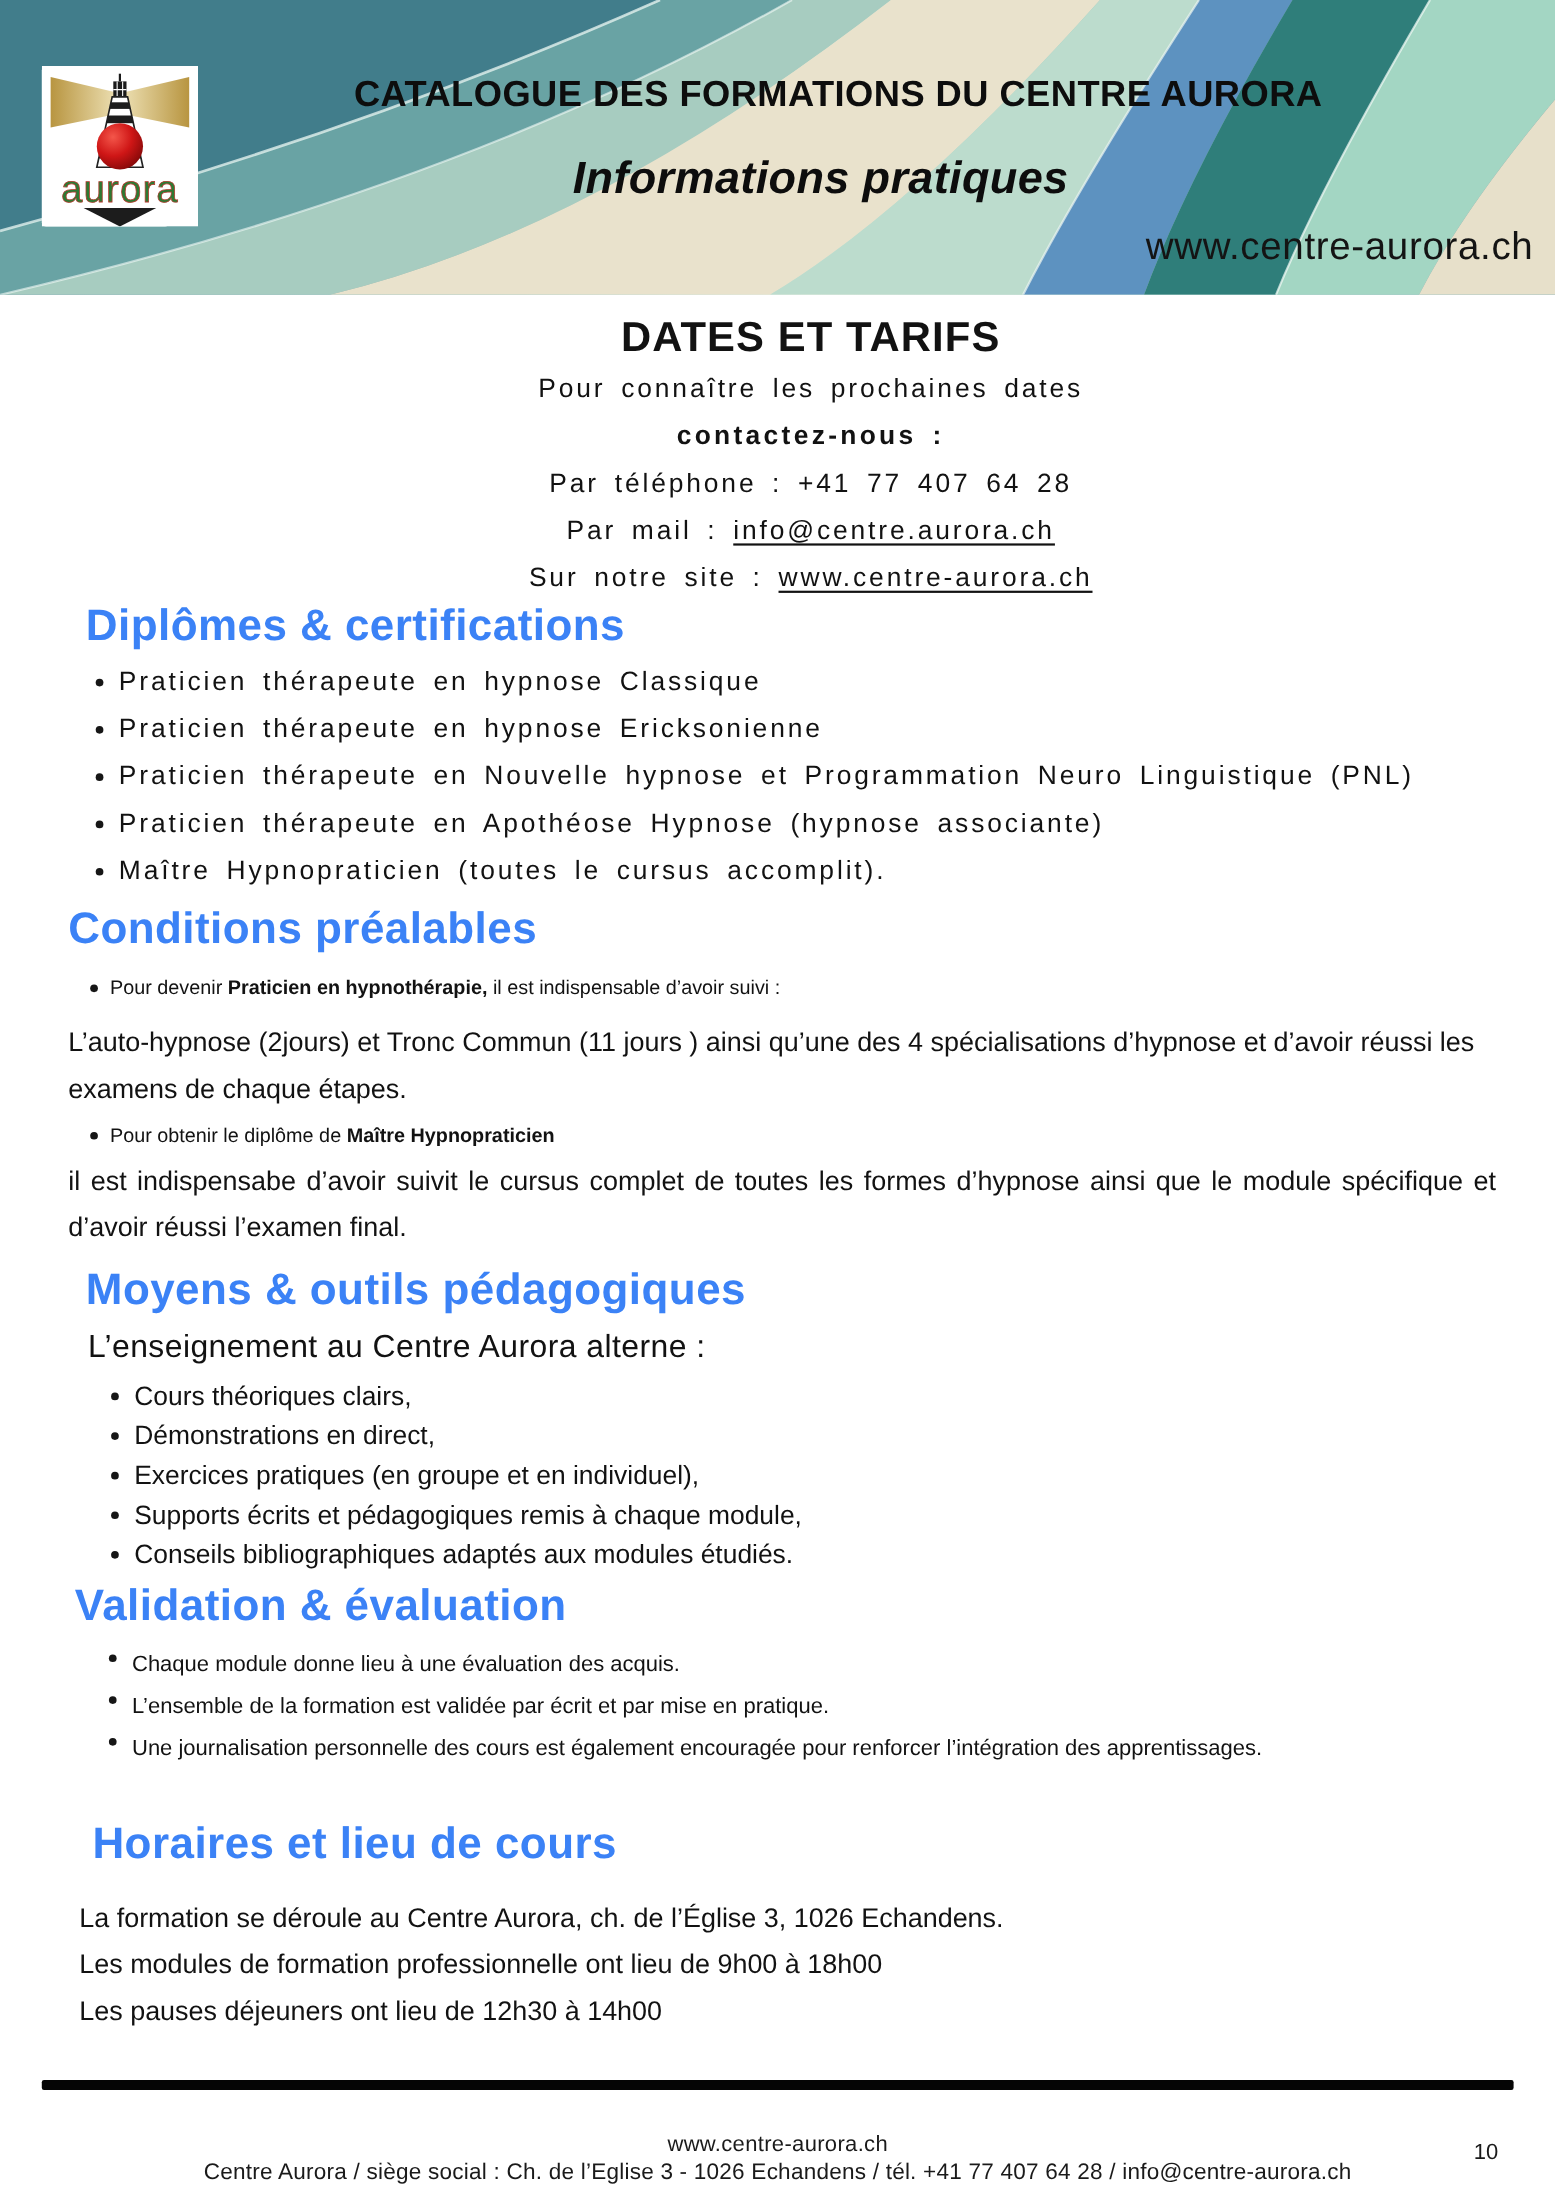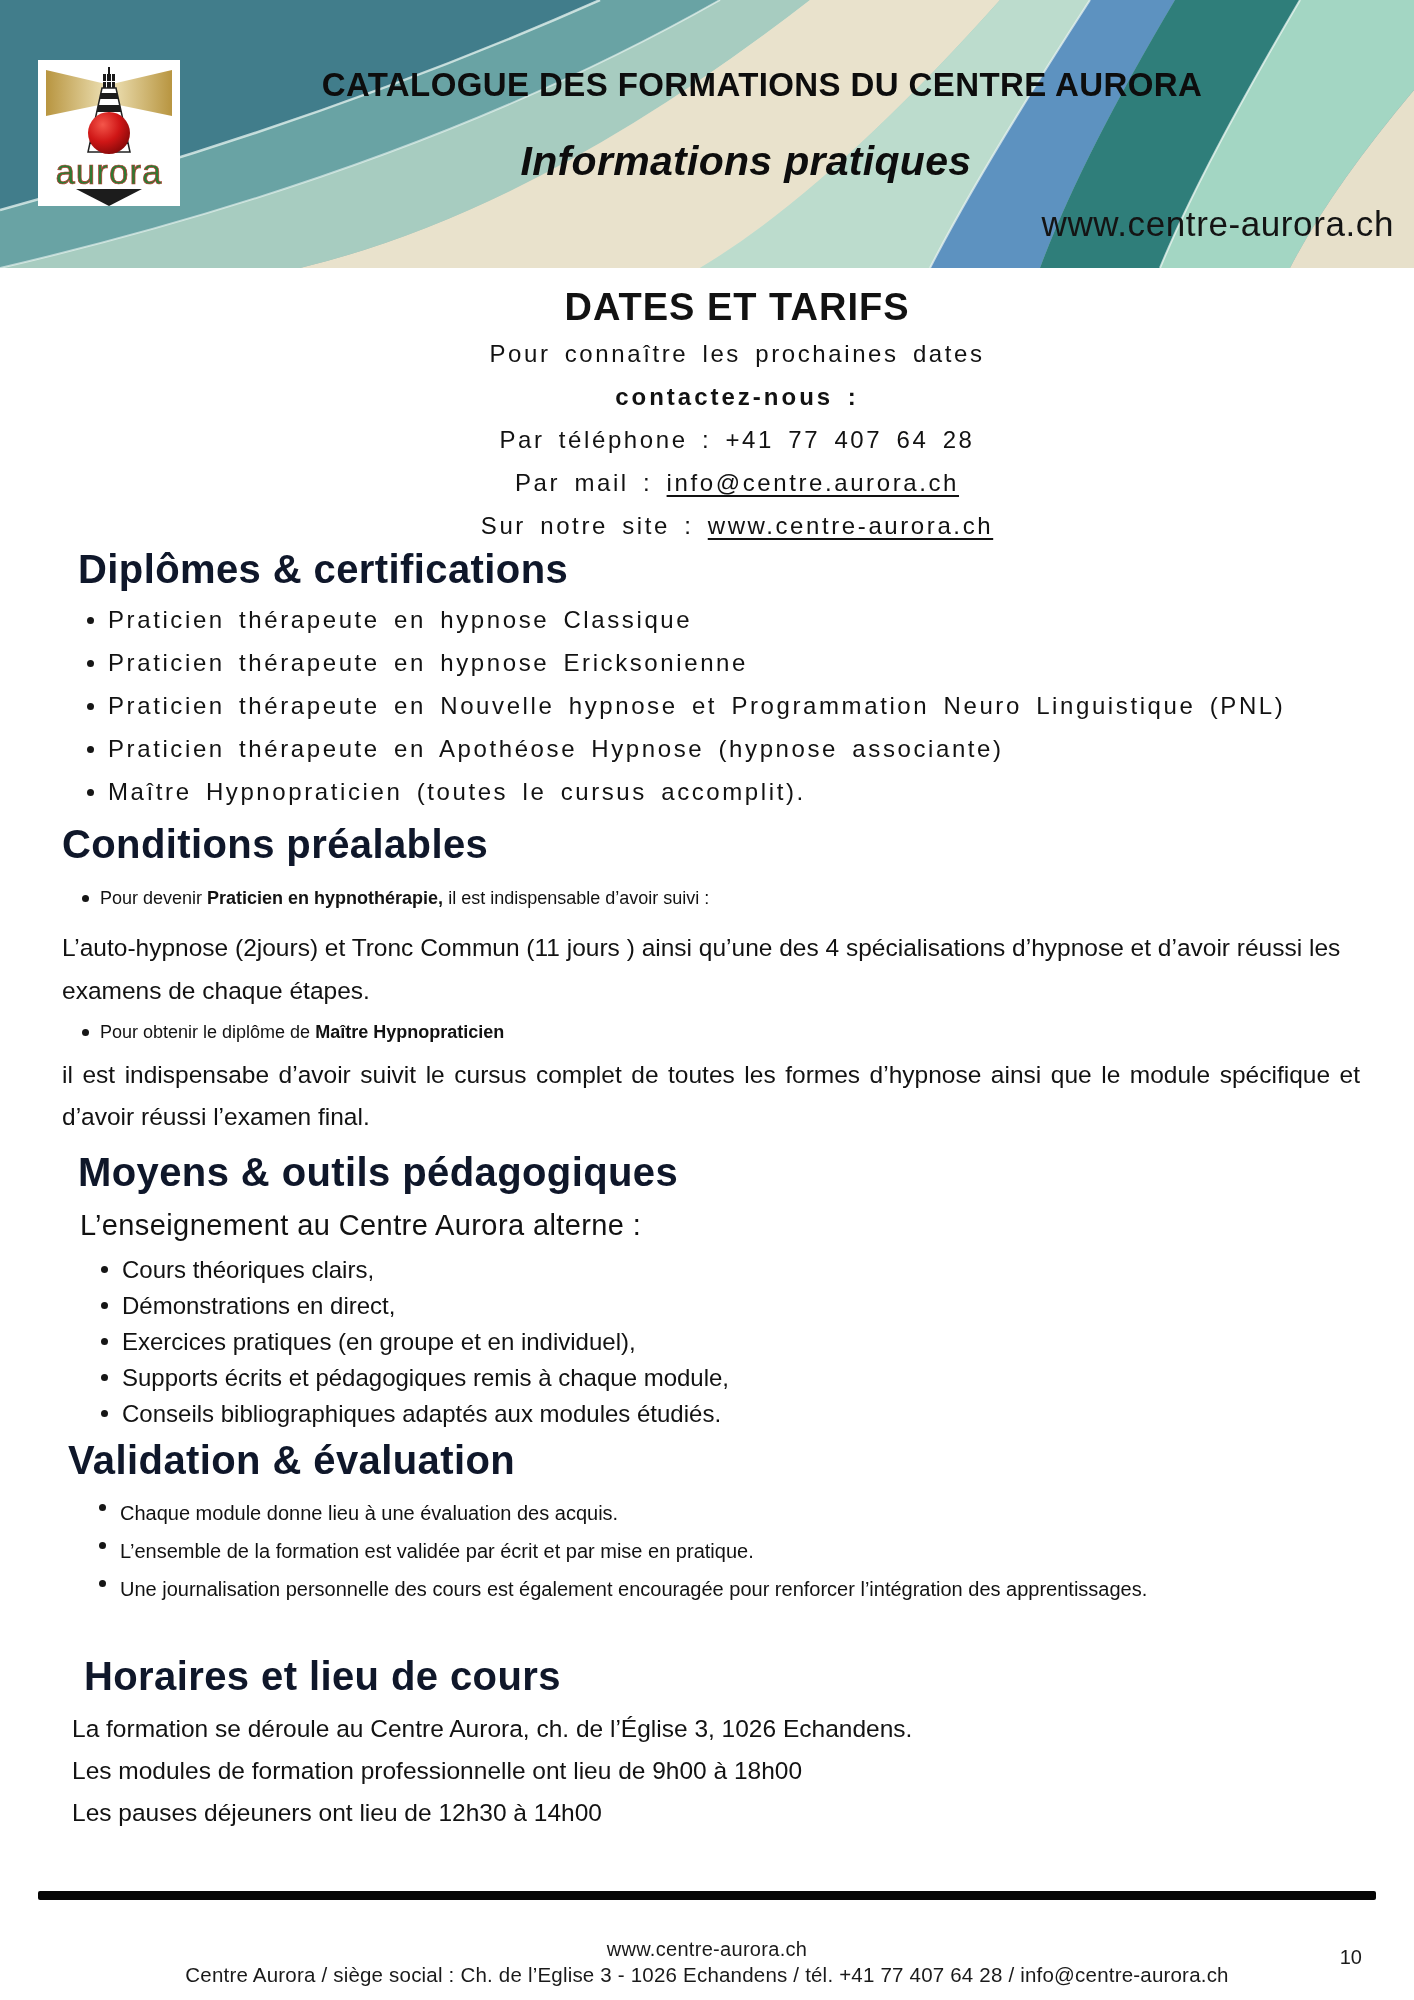--- a/index.html
+++ b/index.html
@@ -18,21 +18,21 @@
   .banner-url{position:absolute;top:204px;right:20px;font-size:35px;font-weight:400;
     letter-spacing:.6px;color:#141414;}
   
   .sec-dates{position:absolute;top:285px;left:60px;width:1354px;text-align:center;}
   .sec-dates h3{margin:0 0 12px 0;font-size:38px;line-height:44px;font-weight:700;letter-spacing:1px;}
   .sec-dates p{margin:0 0 17px 0;font-size:24px;line-height:26px;letter-spacing:2.6px;word-spacing:5px;}
   .sec-dates p.bold{font-weight:700;letter-spacing:3px;}
   .sec-dates a{color:#121212;text-decoration:underline;text-underline-offset:4px;}
   
   .sec{position:absolute;}
-  .sec h2{margin:0;font-size:40px;line-height:48px;font-weight:700;letter-spacing:.4px;color:#0f172a;}
+  .sec h2{margin:0;font-size:40px;line-height:48px;font-weight:700;letter-spacing:.4px;color:#3b82f6;}
   ul.blist{margin:0;padding:0;list-style:none;}
   ul.blist li{position:relative;padding-left:30px;}
   ul.blist li::before{content:"";position:absolute;left:9px;top:10px;width:7px;height:7px;border-radius:50%;background:#161616;}
   
   .sec-diplomes{top:545px;left:78px;width:1300px;}
   .sec-diplomes ul{margin-top:14px;width:1300px;}
   .sec-diplomes li{font-size:24px;line-height:26px;margin-bottom:17px;letter-spacing:2.6px;word-spacing:5px;}
   
   .sec-conditions{top:820px;left:62px;width:1298px;}
   .sec-conditions .brow{position:relative;padding-left:38px;font-size:18px;line-height:28px;}
@@ -48,21 +48,21 @@
   .sec-moyens li{font-size:24px;line-height:27px;margin-bottom:9px;}
   
   .sec-validation{top:1436px;left:68px;width:1300px;}
   .sec-validation ul{margin-top:10px;margin-left:22px;width:1245px;}
   .sec-validation li{font-size:20px;line-height:38px;}
   .sec-validation li::before{top:15px;}
   
   .sec-horaires{top:1652px;left:72px;width:1300px;}
   .sec-horaires h2{margin-left:12px;}
   .sec-horaires .hl{margin:0;font-size:24.5px;line-height:42px;}
-  .sec-horaires .hlines{margin-top:8px;}
+  .sec-horaires .hlines{margin-top:24px;}
   
   .footer-bar{position:absolute;left:38px;top:1891px;width:1338px;height:9px;background:#050505;border-radius:2px;}
   .footer-site{position:absolute;left:0;top:1938px;width:1414px;text-align:center;font-size:20px;letter-spacing:.3px;color:#1a1a1a;}
   .footer-address{position:absolute;left:0;top:1963px;width:1414px;text-align:center;font-size:20.5px;letter-spacing:.2px;color:#1a1a1a;}
   .page-number{position:absolute;right:52px;top:1946px;font-size:20px;color:#1a1a1a;}
   .bold{font-weight:700;}
 </style>
 </head>
 <body>
 

